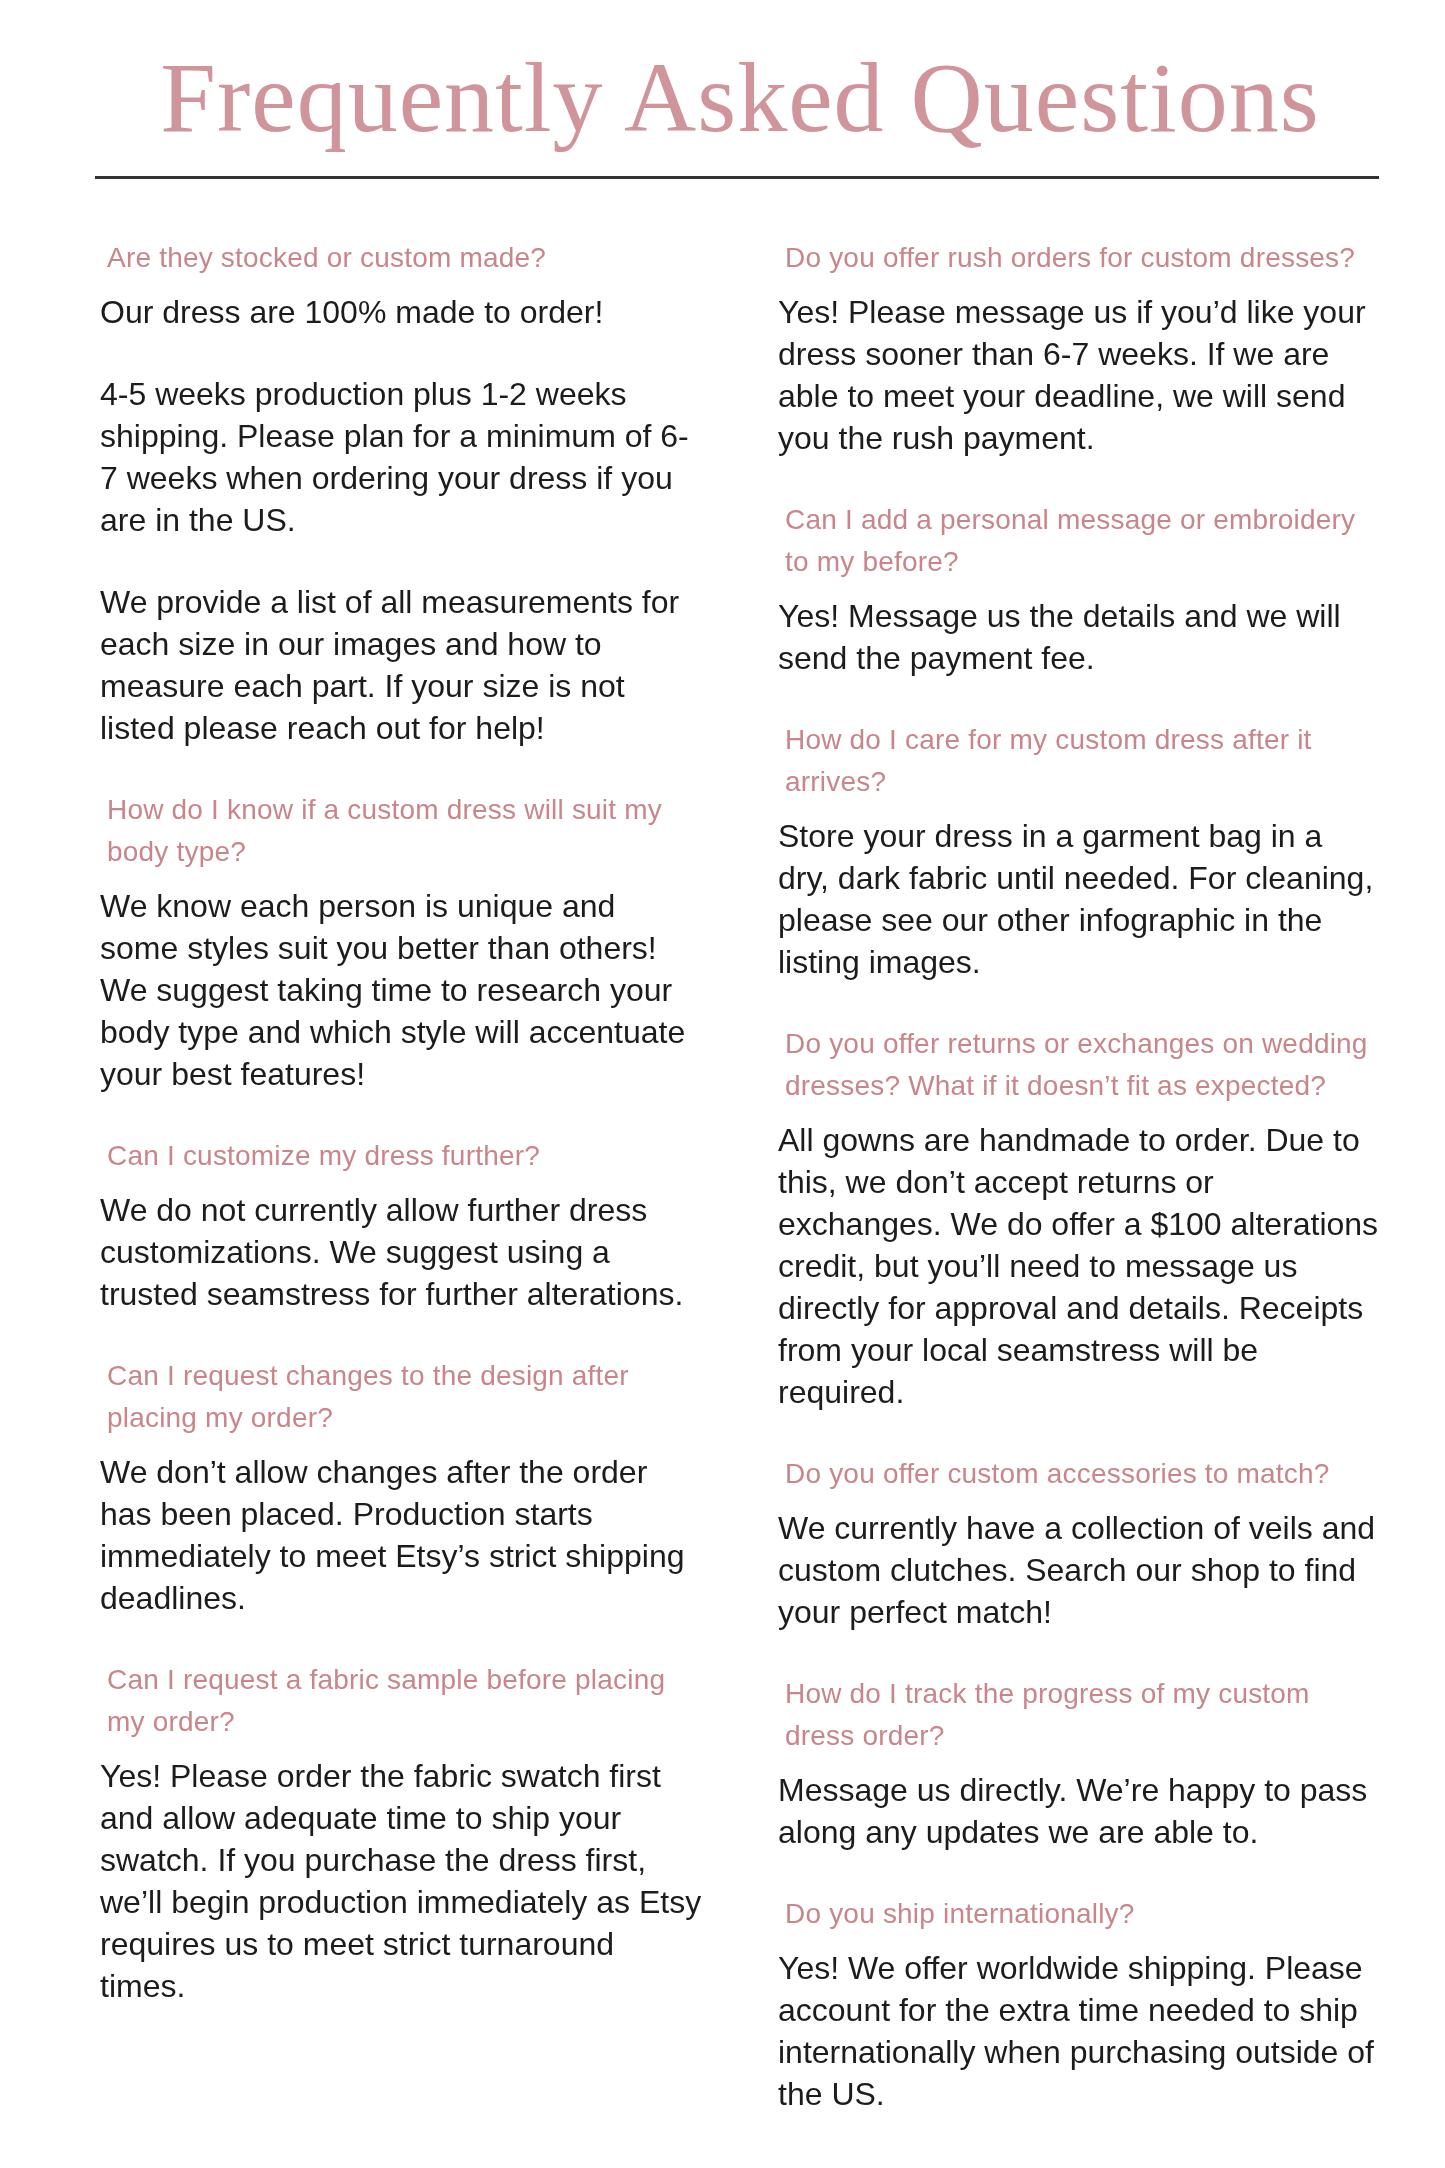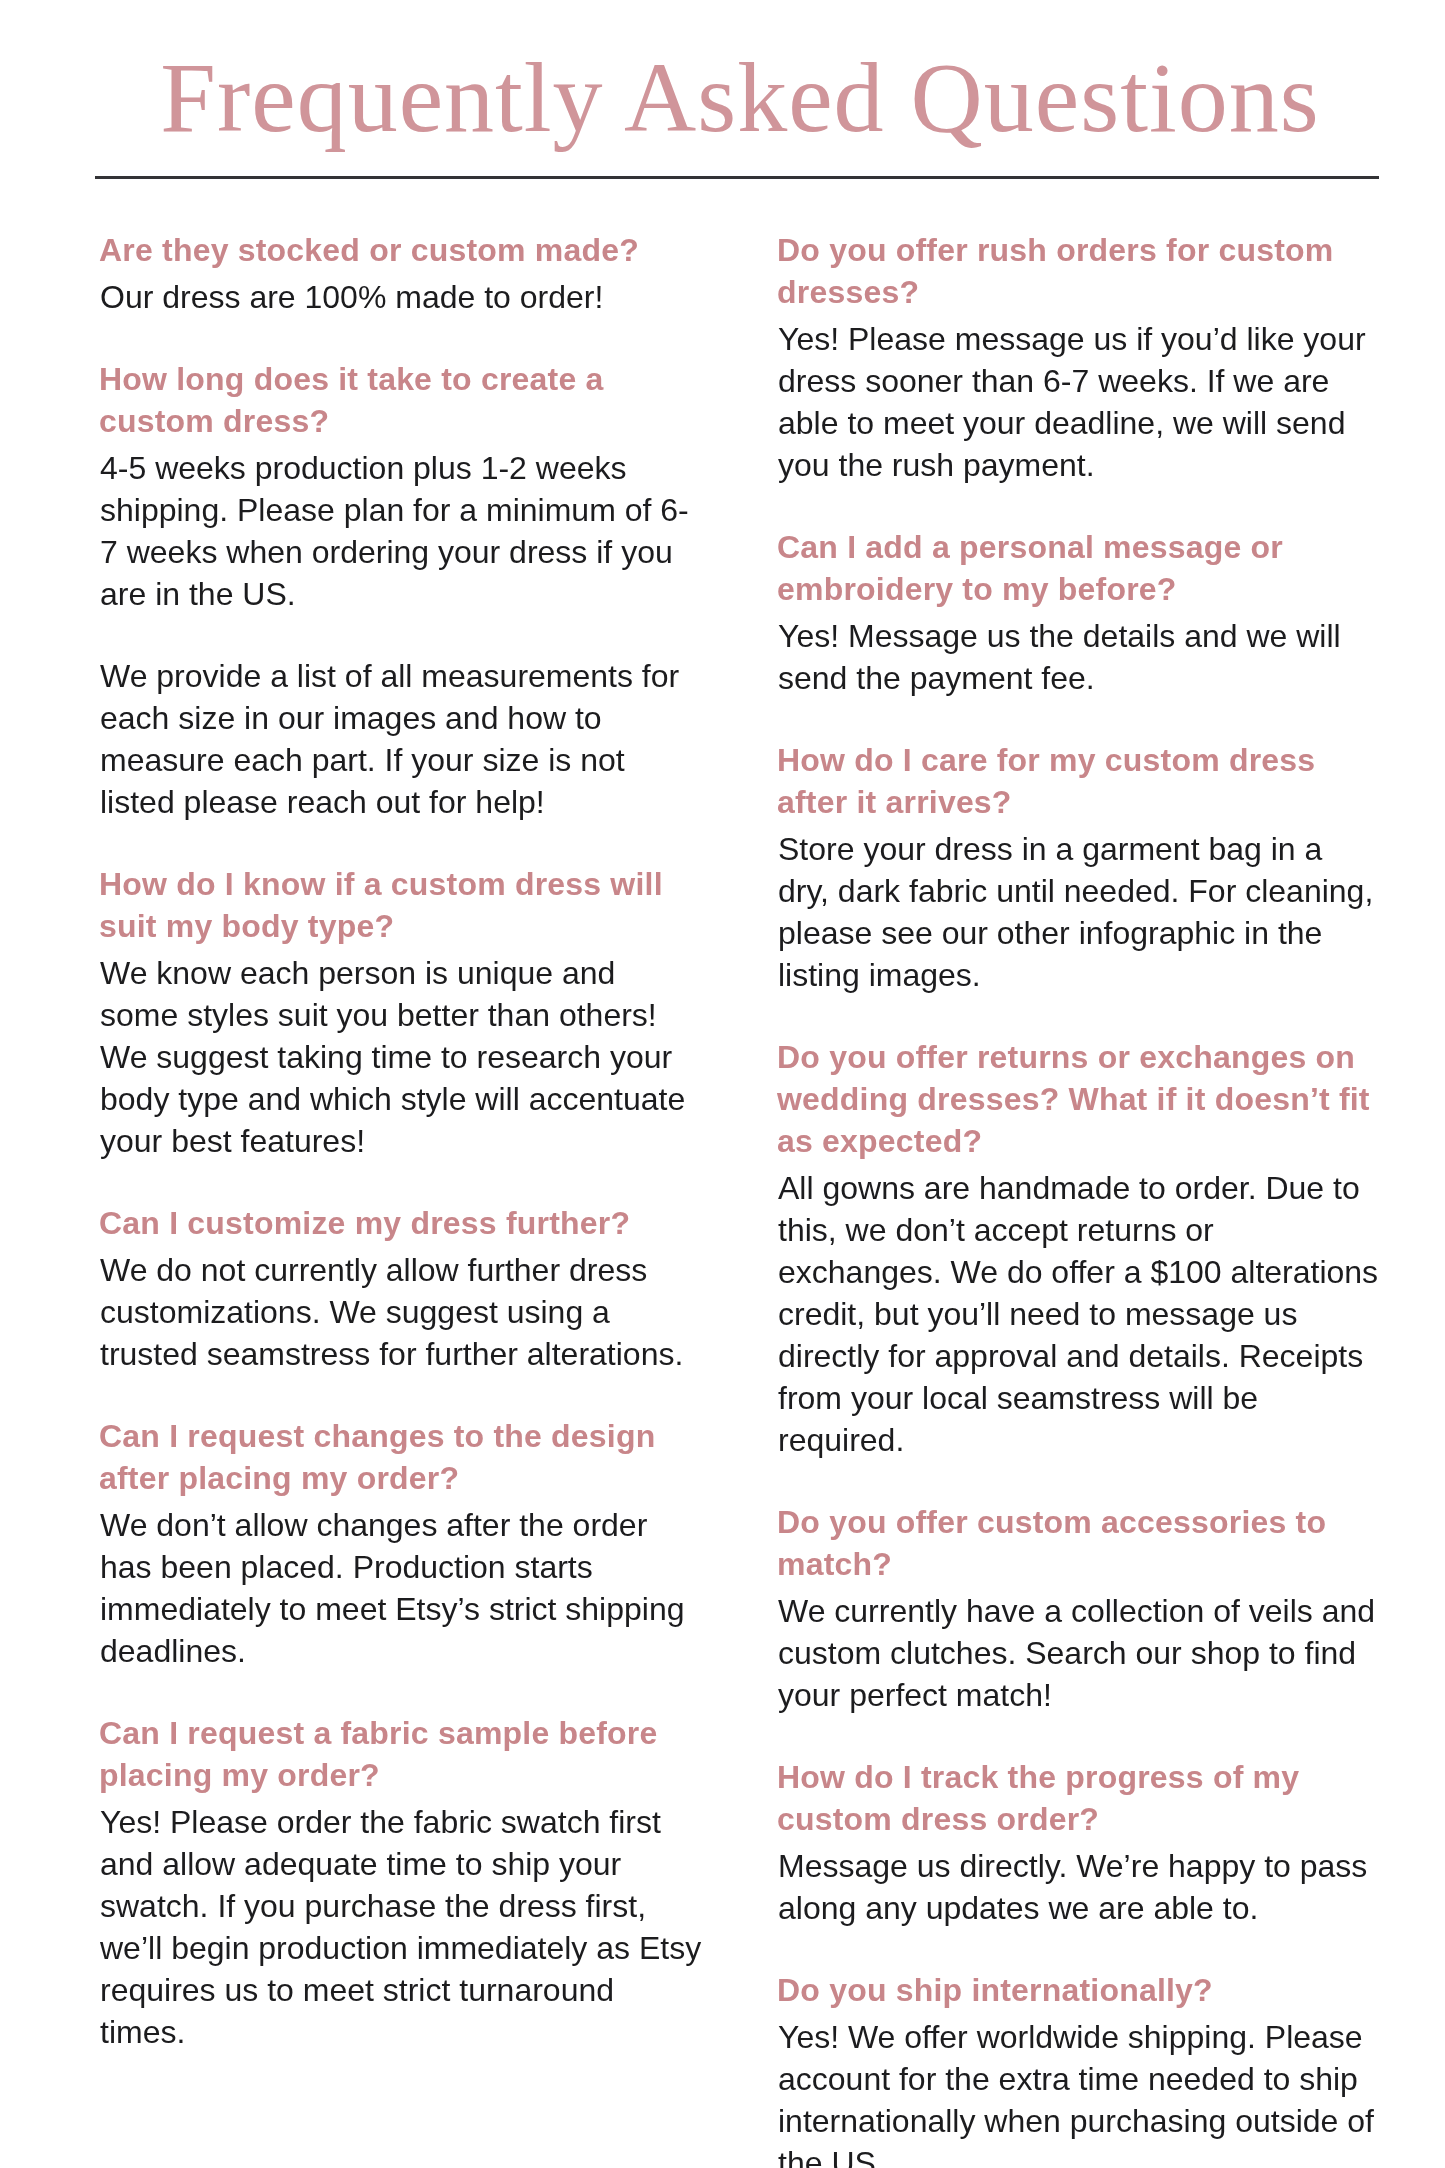--- a/index.html
+++ b/index.html
@@ -35,25 +35,25 @@
   .columns {
     display: flex;
     gap: 66px;
     margin-top: 46px;
   }
   .col { flex: 1; min-width: 0; }
   .qa { margin: 0 0 40px 0; }
   .qa:last-child { margin-bottom: 0; }
   .q {
     color: #c8868a;
-    font-size: 32px;
+    font-size: 28px;
     line-height: 42px;
-    font-weight: 700;
+    font-weight: 400;
     letter-spacing: 0.2px;
-    margin: 4px;
+    margin: 12px;
   }
   .a {
     color: #1c1c1e;
     font-size: 32px;
     line-height: 42px;
     font-weight: 400;
     margin: 5px;
   }
   .b { font-weight: 400; }
 </style>
@@ -68,21 +68,20 @@
   <div class="columns">
 
     <div class="col">
 
       <section class="qa">
         <h2 class="q">Are they stocked or custom made?</h2>
         <p class="a">Our dress are 100% made to order!</p>
       </section>
 
       <section class="qa">
-        <h2 class="q">How long does it take to create a custom dress?</h2>
         <p class="a">4-5 weeks production plus 1-2 weeks shipping. Please plan for a minimum of 6-7 weeks when ordering your dress if you are in the US.</p>
       </section>
 
       <section class="qa">
         <p class="a">We provide a list of all measurements for each size in our images and how to measure each part. If your size is not listed please reach out for help!</p>
       </section>
 
       <section class="qa">
         <h2 class="q">How do I know if a custom dress will suit my body type?</h2>
         <p class="a">We know each person is unique and some styles suit you better than others! We suggest taking time to research your body type and which style will accentuate your best features!</p>

